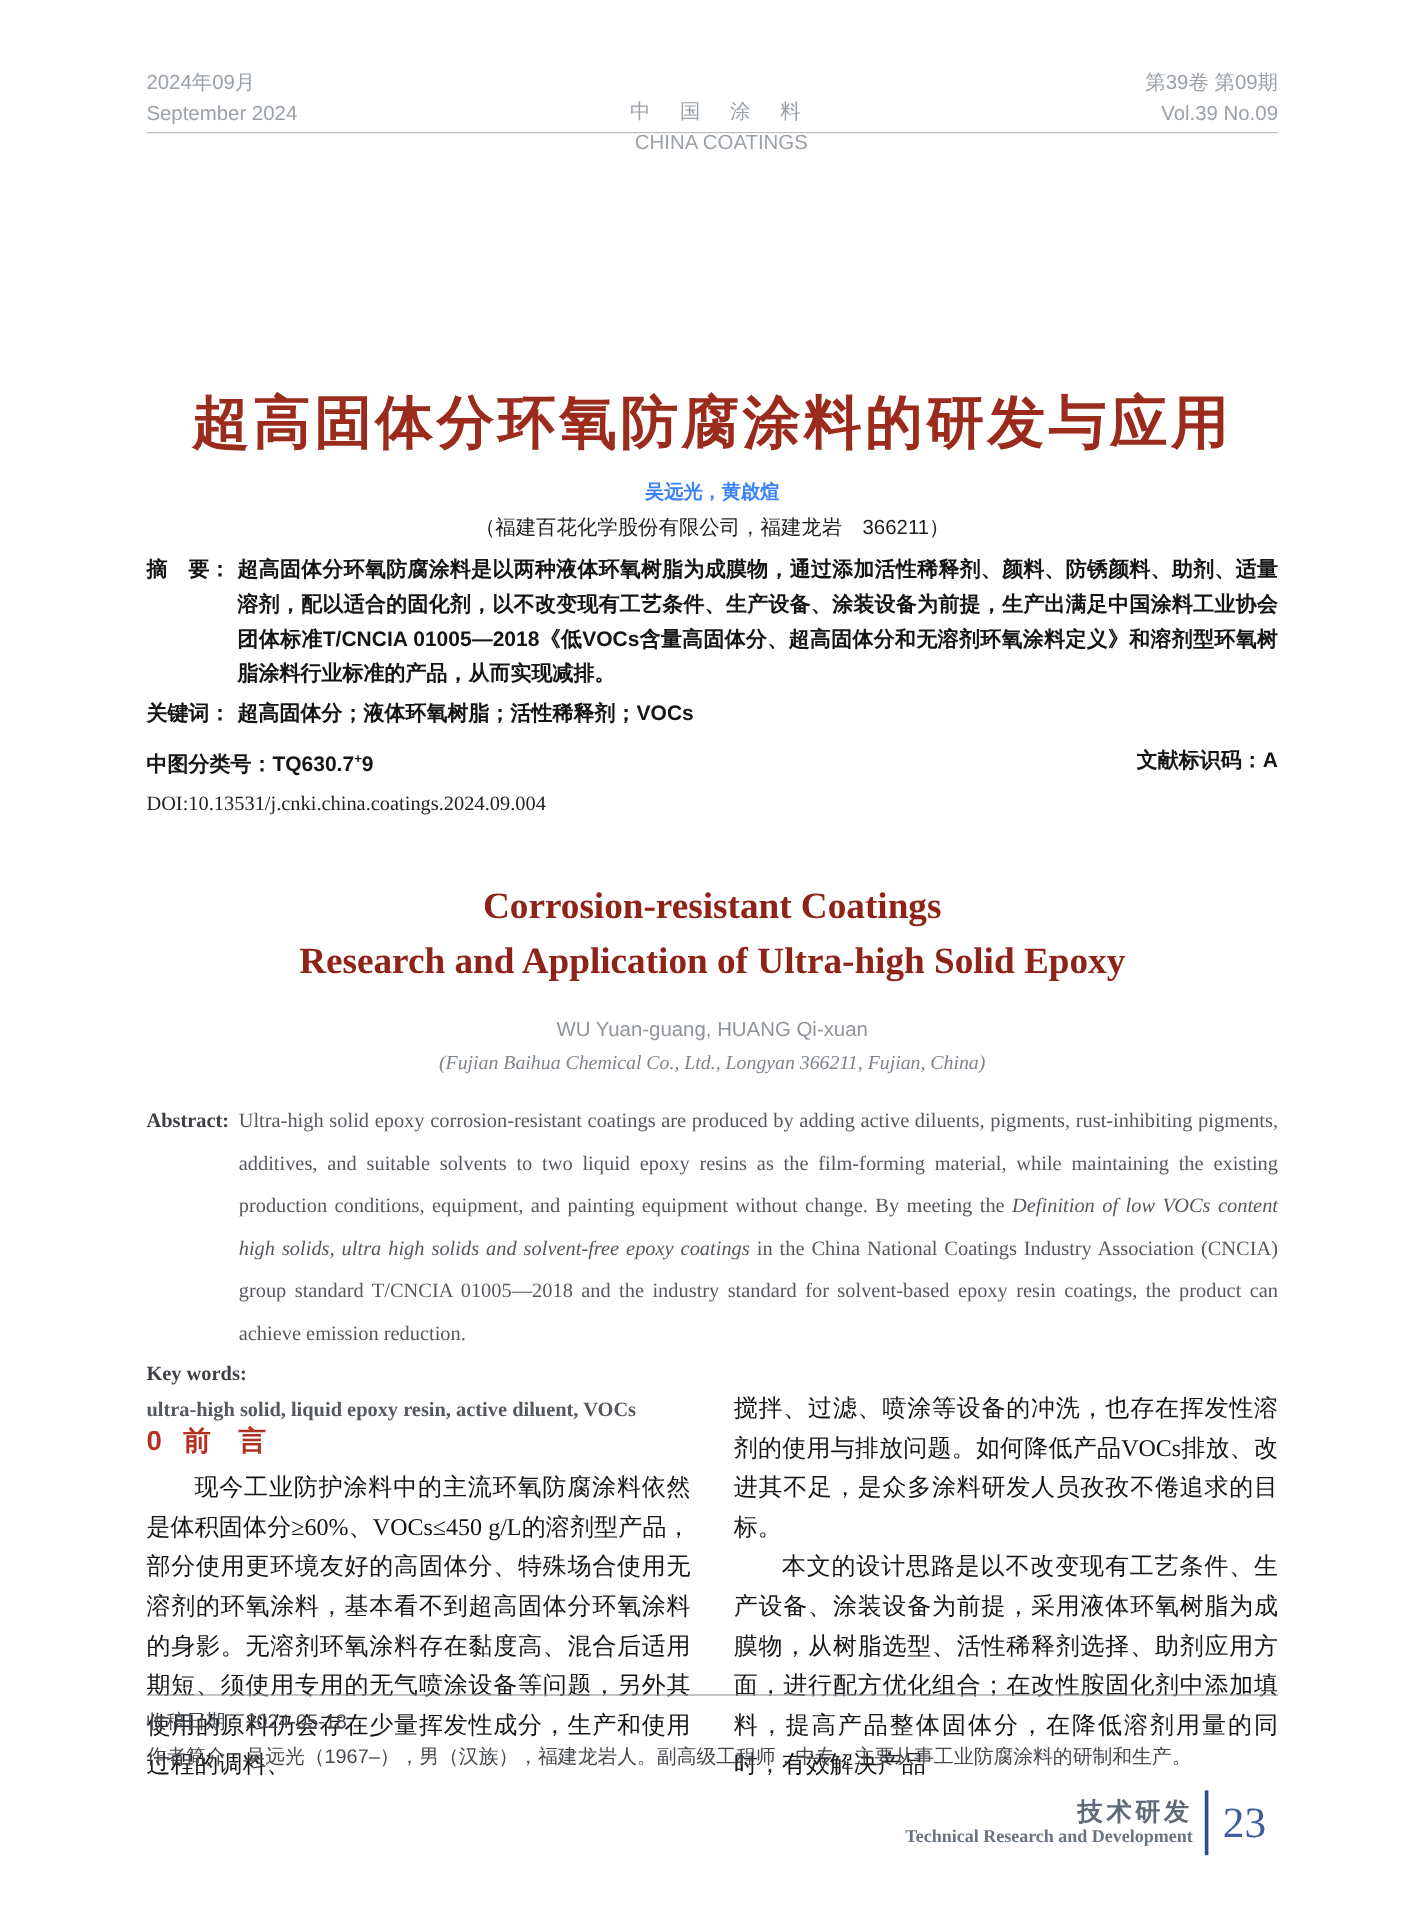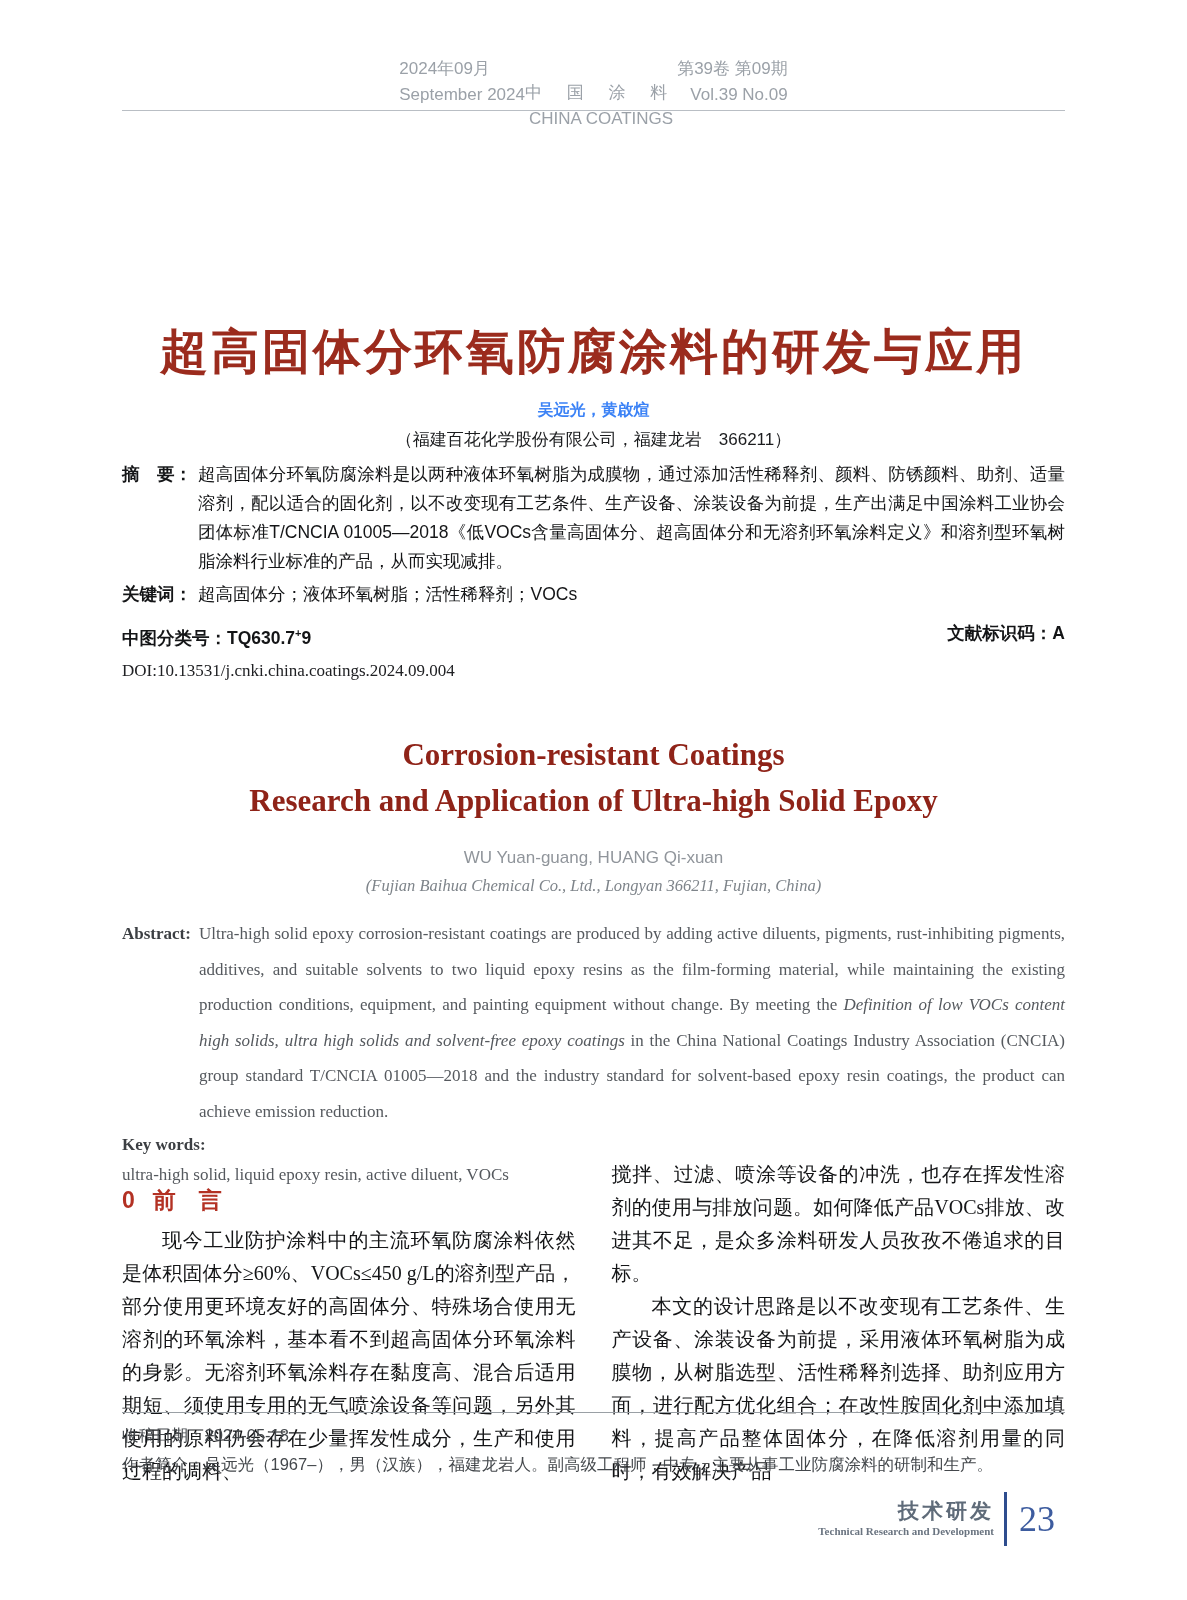--- a/index.html
+++ b/index.html
@@ -1,36 +1,36 @@
 <!DOCTYPE html>
 <html><head>
 <meta charset="utf-8">
 <style>
   * { margin:0; padding:0; box-sizing:border-box; }
   html,body { background:#ffffff; }
   body { width:1187px; height:1600px; position:relative; font-family:"Liberation Sans",sans-serif; color:#17181a; }
   .page { position:absolute; inset:0; overflow:hidden; background:#fff; }
 
   
-  .journal-header { position:absolute; top:56px; left:122px; width:943px; display:flex; justify-content:center; color:#9ba1a8; font-size:17px; line-height:26px; }
+  .journal-header { position:absolute; top:56px; left:122px; width:943px; display:flex; justify-content:space-between; color:#9ba1a8; font-size:17px; line-height:26px; }
   .jh-left { text-align:left; }
   .jh-center { text-align:center; }
   .jh-center .cn { letter-spacing:10px;margin-top:24px; }
   .jh-right { text-align:right; }
   .header-rule { position:absolute; top:110px; left:122px; width:943px; height:0; border-top:1.5px solid #b9bec4; }
 
   
   .title-cn { position:absolute; top:320px; left:0; width:100%; text-align:center; color:#9b2b1d; font-size:48px; font-weight:900; letter-spacing:3px; }
   .authors-cn { position:absolute; top:400px; left:0; width:100%; text-align:center; font-size:16px; font-weight:600; color:#3b82f6; }
   .affiliation-cn { position:absolute; top:428px; left:0; width:100%; text-align:center; font-size:17px; font-weight:500; color:#1b1c1e; }
 
   .front-matter { position:absolute; top:460px; left:122px; width:943px; font-size:17.5px; color:#141517; }
   .labeled { display:flex; align-items:flex-start; }
   .labeled .lbl { font-weight:700; white-space:nowrap; flex:0 0 auto; }
-  .labeled .txt { flex:1 1 auto; text-align:justify; font-weight:400; }
+  .labeled .txt { flex:1 1 auto; text-align:justify; font-weight:700; }
   .abstract-cn { line-height:29px; }
   .abstract-cn .lbl { margin-right:6px; }
   .keywords-cn { margin-top:5px; line-height:27px; }
   .keywords-cn .lbl { margin-right:6px; }
   .meta-row { margin-top:12px; display:flex; justify-content:space-between; font-weight:600; line-height:26px; }
   .meta-row sup { font-size:11px; }
   .doi-line { margin-top:10px; font-family:"Liberation Serif",serif; font-weight:400; font-size:17px; color:#202124; }
 
   
   .title-en { position:absolute; top:732px; left:0; width:100%; text-align:center; color:#8f2318; font-family:"Liberation Serif",serif; font-weight:700; font-size:31px; line-height:46px; }
@@ -53,21 +53,21 @@
   .para-indent { text-indent:2em; }
 
   
   .footnote-rule { position:absolute; top:1412px; left:122px; width:943px; border-top:1.5px solid #9aa0a5; }
   .footnote { position:absolute; top:1421px; left:122px; width:943px; font-size:16.5px; line-height:29px; color:#44484c; font-weight:500; }
 
   
   .footer-badge { position:absolute; top:1492px; right:132px; display:flex; align-items:center; }
   .fb-labels { text-align:right; padding-right:10px; }
   .fb-cn { font-size:21px; font-weight:700; color:#5f6b79; letter-spacing:3px; line-height:24px; }
-  .fb-en { font-family:"Liberation Serif",serif; font-size:11px; font-weight:700; color:#6a7480; line-height:16px; }
+  .fb-en { font-family:"Liberation Serif",serif; font-size:15px; font-weight:700; color:#6a7480; line-height:16px; }
   .fb-bar { width:3px; height:54px; background:#2e4d8e; }
   .fb-page { font-family:"Liberation Serif",serif; font-size:36px; color:#3d5c9f; padding-left:12px; line-height:54px; }
 </style>
 </head>
 <body>
 
 <div class="page">
 
   <div class="journal-header">
     <div class="jh-left">

